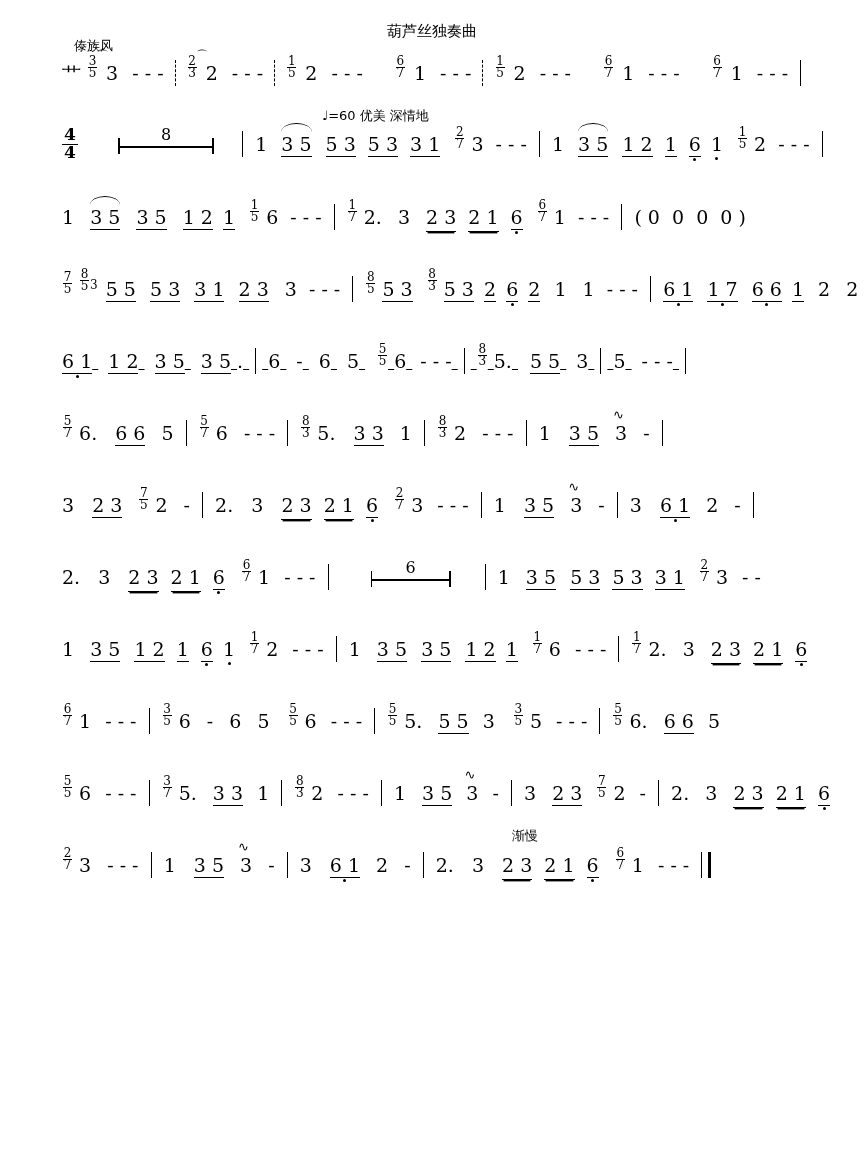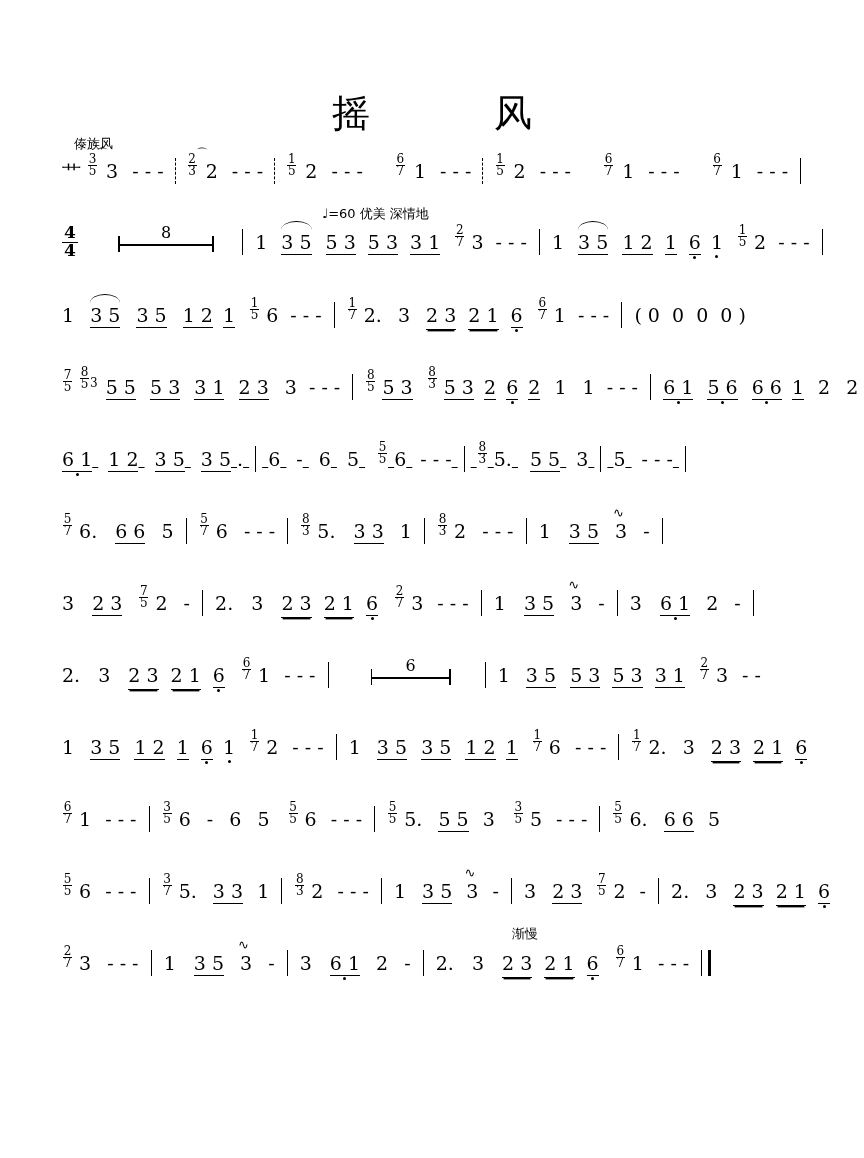--- a/index.html
+++ b/index.html
@@ -216,21 +216,21 @@
     margin-left: -8px;
     font-size: 13px;
   }
   .gracewrap { font-size: 12px; position: relative; top: -7px; }
 </style>
 </head>
 <body>
 
 <div class="page">
 
-  <div class="title">摇 风</div>
+  <div class="subtitle">葫芦丝独奏曲</div>
 
 
   <div class="score">
 
     <div class="sys">
       <div class="mark" style="left:22px; top:-4px;text-align:right;">傣族风</div>
       <div class="notes" style="left:10px;">
         <span class="n">艹</span>
         <span class="frac"><span class="t">3</span><span class="ln"></span><span class="b">5</span></span>
         <span class="n" style="margin-left:2px;">3<span class="orn" style="top:-15px;left:-2px;">⌒</span></span>
@@ -331,21 +331,21 @@
         <span class="gracewrap" style="margin-left:8px;"><span class="frac" style="height:20px;"><span class="t">8</span><span class="ln"></span><span class="b">3</span></span></span>
         <span class="n beam1">5 3</span>
         <span class="n beam1" style="margin-left:4px;">2</span>
         <span class="n beam1 dot-d" style="margin-left:4px;">6</span>
         <span class="n beam1" style="margin-left:4px;">2</span>
         <span class="n" style="margin-left:8px;">1</span>
         <span class="n" style="margin-left:10px;">1</span>
         <span class="n" style="margin-left:6px;">- - -</span>
         <span class="bar"></span>
         <span class="n beam1 dot-d">6 1</span>
-        <span class="n beam1 dot-d" style="margin-left:8px;">5 6</span>
+        <span class="n beam1 dot-d" style="margin-left:8px;">1 7</span>
         <span class="n beam1 dot-d" style="margin-left:8px;">6 6</span>
         <span class="n beam1" style="margin-left:4px;">1</span>
         <span class="n" style="margin-left:8px;">2</span>
         <span class="n" style="margin-left:10px;">2</span>
         
         
       </div>
     </div>
 
     <div class="sys">

